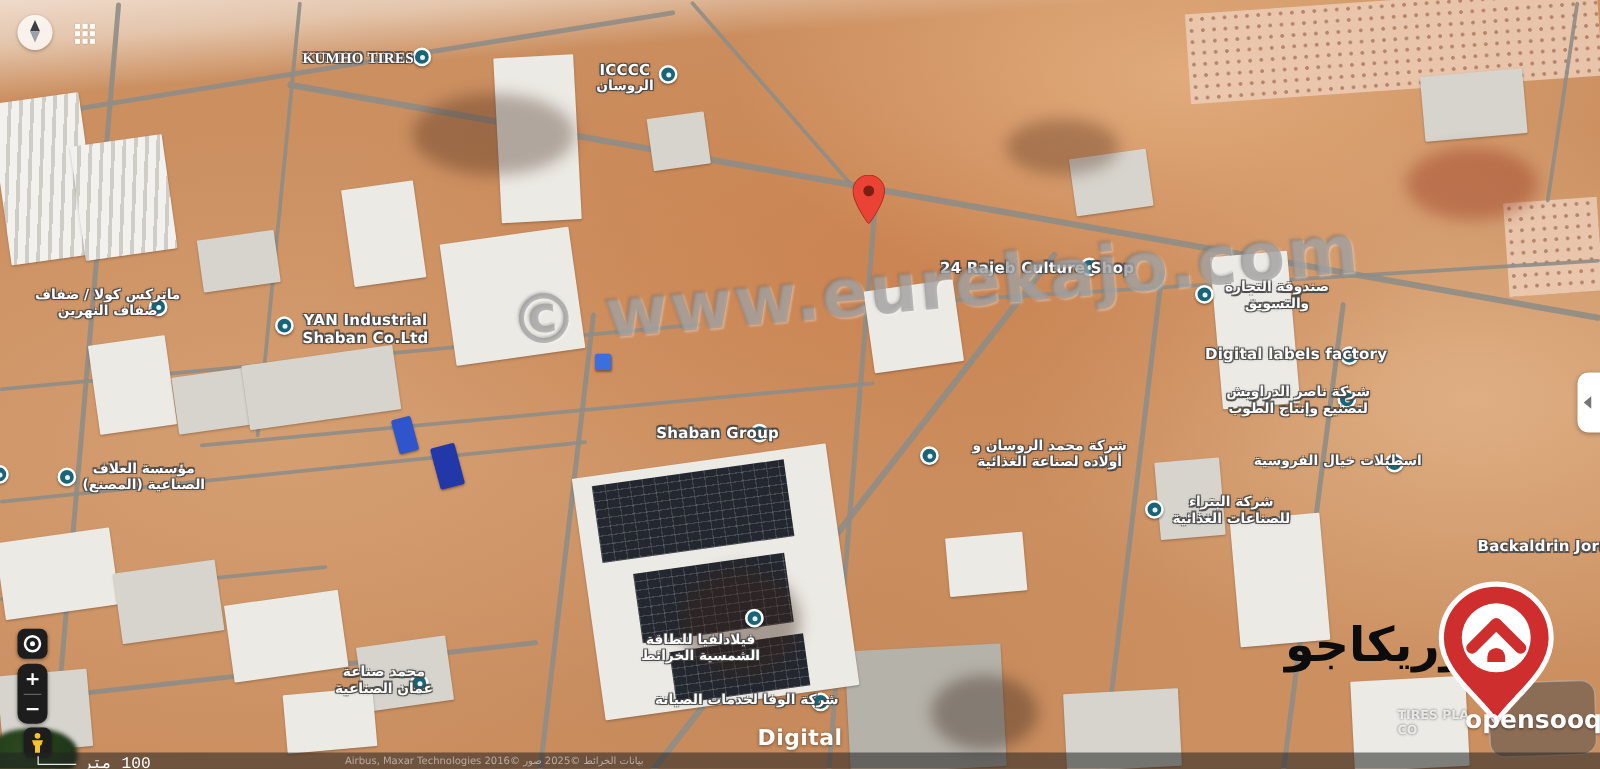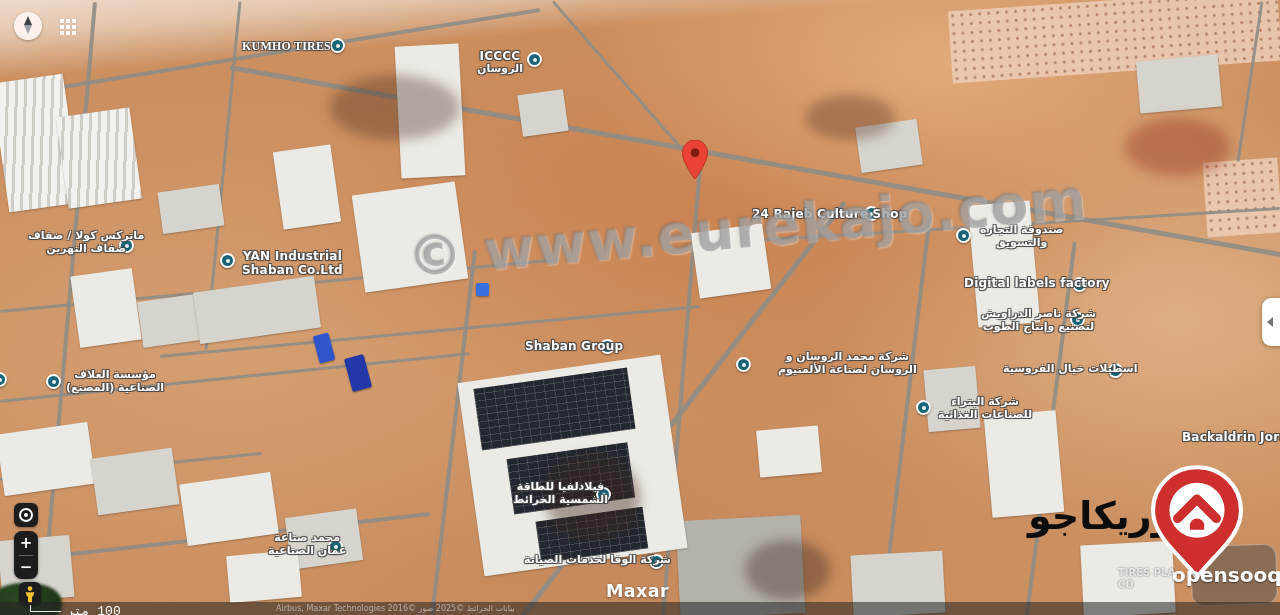--- a/index.html
+++ b/index.html
@@ -204,29 +204,29 @@
         <div class="ln-en">YAN Industrial</div>
         <div class="ln-en">Shaban Co.Ltd</div>
       </div>
       <div class="marker" style="left: 220px; top: 253px; background: rgb(25, 101, 119);"></div>
       <div class="lbl" style="left: 525px; top: 339px;">
         <div class="ln-en">Shaban Group</div>
       </div>
       <div class="marker" style="left: 600px; top: 339px; background: rgb(25, 101, 119);"></div>
       <div class="lbl" style="left: 766px; top: 351px; margin-left: 12px;">
         <div class="ln-ar">شركة محمد الروسان و</div>
-        <div class="ln-ar">الروسان لصناعة الألمنيوم</div>
+        <div class="ln-ar">أولاده لصناعة الغذائية</div>
       </div>
       <div class="marker" style="left: 736px; top: 357px; background: rgb(25, 101, 119);"></div>
       <div class="lbl" style="left: 66px; top: 369px;">
         <div class="ln-ar">مؤسسة العلاف</div>
         <div class="ln-ar">الصناعية (المصنع)</div>
       </div>
       <div class="marker" style="left: 46px; top: 374px; background: rgb(25, 101, 119);"></div>
-      <div class="lbl" style="left: 513px; top: 481px;">
+      <div class="lbl" style="left: 513px; top: 506px;">
         <div class="ln-ar">فيلادلفيا للطاقة</div>
         <div class="ln-ar">الشمسية الخرائط</div>
       </div>
       <div class="marker" style="left: 596px; top: 487px; background: rgb(25, 101, 119);"></div>
       <div class="lbl" style="left: 524px; top: 554px;">
         <div class="ln-ar">شركة الوفا لخدمات الصيانة</div>
       </div>
       <div class="marker" style="left: 649px; top: 554px; background: rgb(25, 101, 119);"></div>
       <div class="lbl" style="left: 268px; top: 532px;">
         <div class="ln-ar">محمد صناعة</div>
@@ -270,21 +270,21 @@
   <div id="pegman" class="blkbtn">
     <svg width="12" height="17" viewBox="0 0 12 17">
       <circle cx="6" cy="2.6" r="2.3" fill="#fbc02d"></circle>
       <path d="M1.6 6.2h8.8L9 10.4H8v6H4v-6H3z" fill="#fbc02d"></path>
     </svg>
   </div>
   <div id="collapse">
       <b></b>
     </div>
 
-  <div id="glogo">Maxar</div>
+  <div id="glogo">Digital</div>
 
   <div id="hassad">
     <div>TIRES PLA</div>
     <div>CO</div>
   </div>
 
   <div id="eureka-ar">يوريكاجو</div>
   <div id="eurekapin">
     <svg width="94" height="118" viewBox="0 0 92 115">
       <path d="M46 3C21.9 3 3 21.6 3 45.4c0 17.4 12.3 31.2 24.4 44.1 6.7 7.1 13.6 14 18.6 21.4 5-7.4 11.9-14.3 18.6-21.4C76.7 76.6 89 62.8 89 45.4 89 21.6 70.1 3 46 3z" fill="#cf2e2e" stroke="#ffffff" stroke-width="4"></path>

